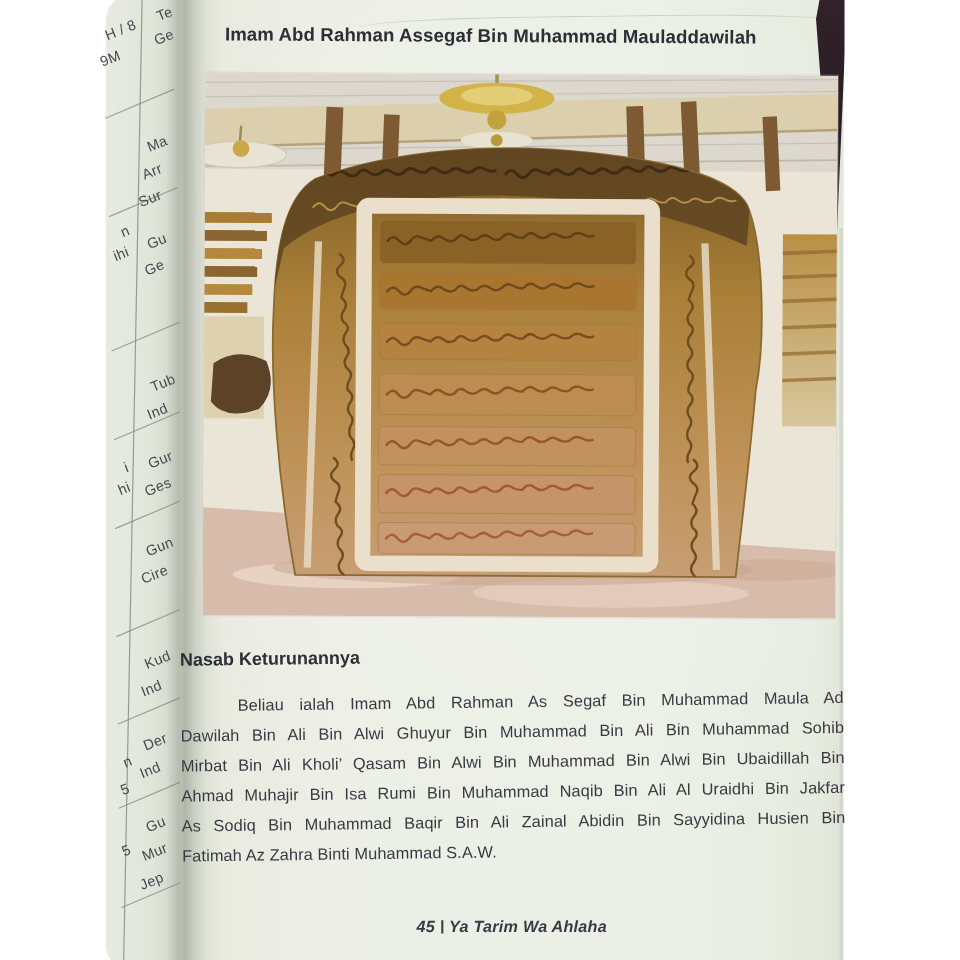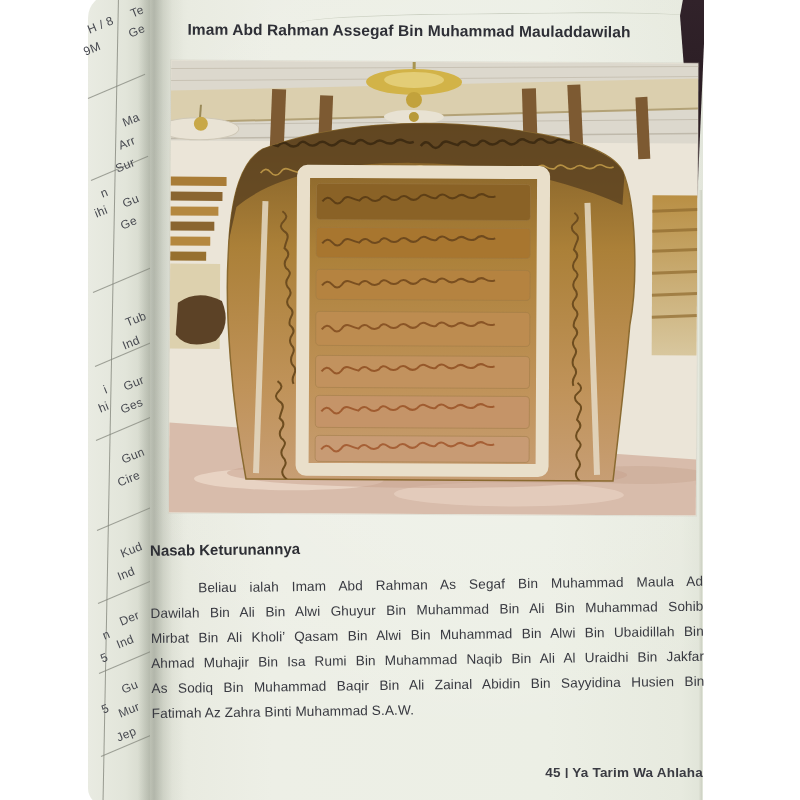--- a/index.html
+++ b/index.html
@@ -72,22 +72,23 @@
   .para{
     position:absolute;left:150px;top:576px;width:553px;
     font-size:13.6px;color:#393a41;transform:rotate(-.75deg);transform-origin:left top;
     letter-spacing:.1px;
   }
   .pline{height:25px;line-height:25px;text-align:justify;text-align-last:justify;white-space:nowrap;}
   .pline.first{text-indent:48px;}
   .pline.last{text-align-last:left;}
   .footer{
     position:absolute;left:150px;top:765px;width:553px;height:13px;
-    font-size:13.5px;color:#3a3b42;text-align:right;font-weight:600;letter-spacing:.2px;
+    font-size:13.5px;color:#3a3b42;text-align:center;font-weight:600;letter-spacing:.2px;
     overflow:hidden;
+    font-style:italic;
   }
 </style>
 </head>
 <body>
 
 <div class="left-page"></div>
 <div class="col-line"></div>
 
 <div class="tline" style="left:88px;top:98px"></div>
 <div class="tline" style="left:91px;top:180px"></div>

